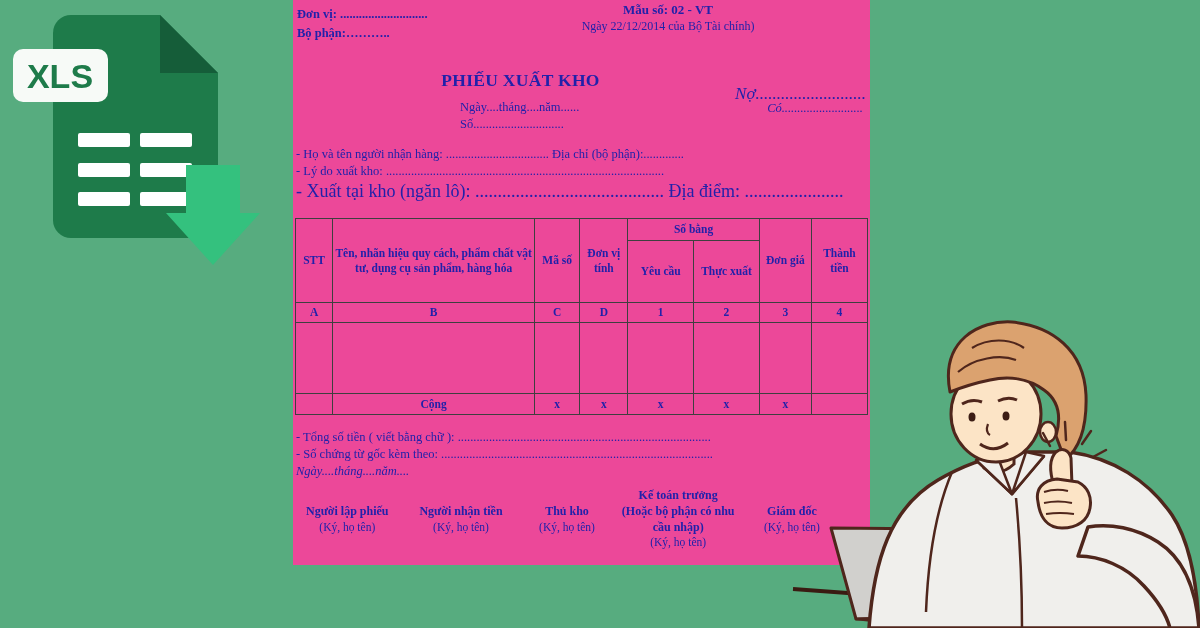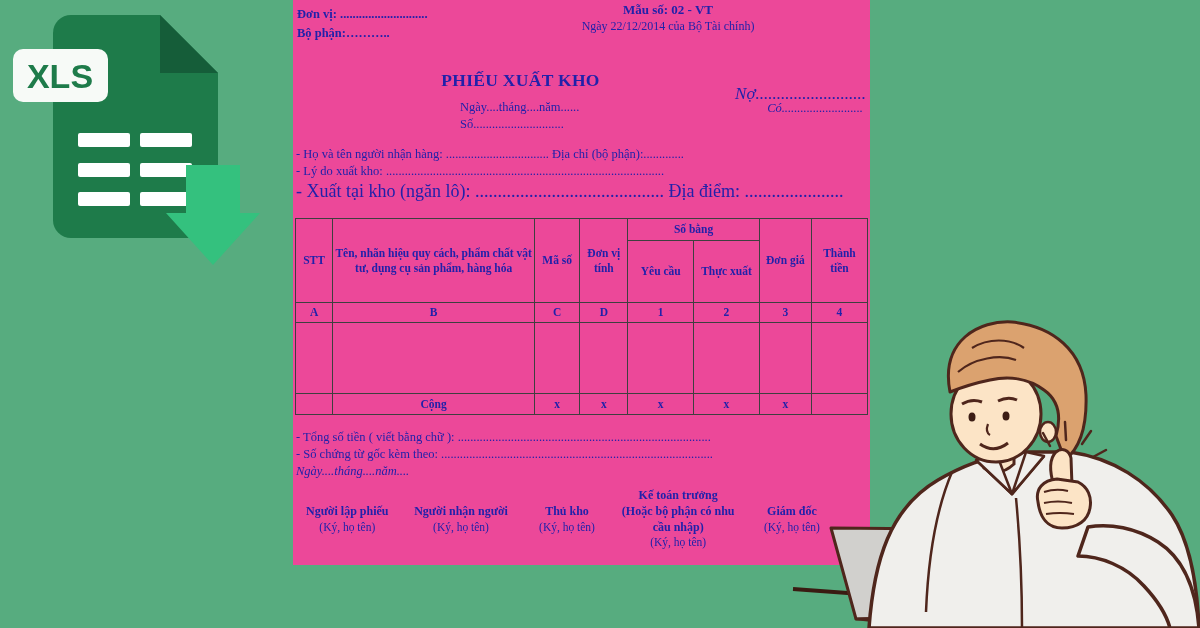--- a/index.html
+++ b/index.html
@@ -133,21 +133,21 @@
   <div class="abs ft2">- Số chứng từ gốc kèm theo: .......................................................................................</div>
   <div class="abs ft1">- Tổng số tiền ( viết bằng chữ ): .................................................................................</div>
   <div class="abs ftdate">Ngày....tháng....năm....</div>
 
   <div class="abs sigs">
     <div class="sig f1">
       <div class="t">Người lập phiếu</div>
       <div class="n">(Ký, họ tên)</div>
     </div>
     <div class="sig f2">
-      <div class="t">Người nhận người</div>
+      <div class="t">Người nhận tiền</div>
       <div class="n">(Ký, họ tên)</div>
     </div>
     <div class="sig f3">
       <div class="t">Thủ kho</div>
       <div class="n">(Ký, họ tên)</div>
     </div>
     <div class="sig tall f4">
       <div class="t">Kế toán trưởng</div>
       <div class="s">(Hoặc bộ phận có nhu cầu nhập)</div>
       <div class="n">(Ký, họ tên)</div>

